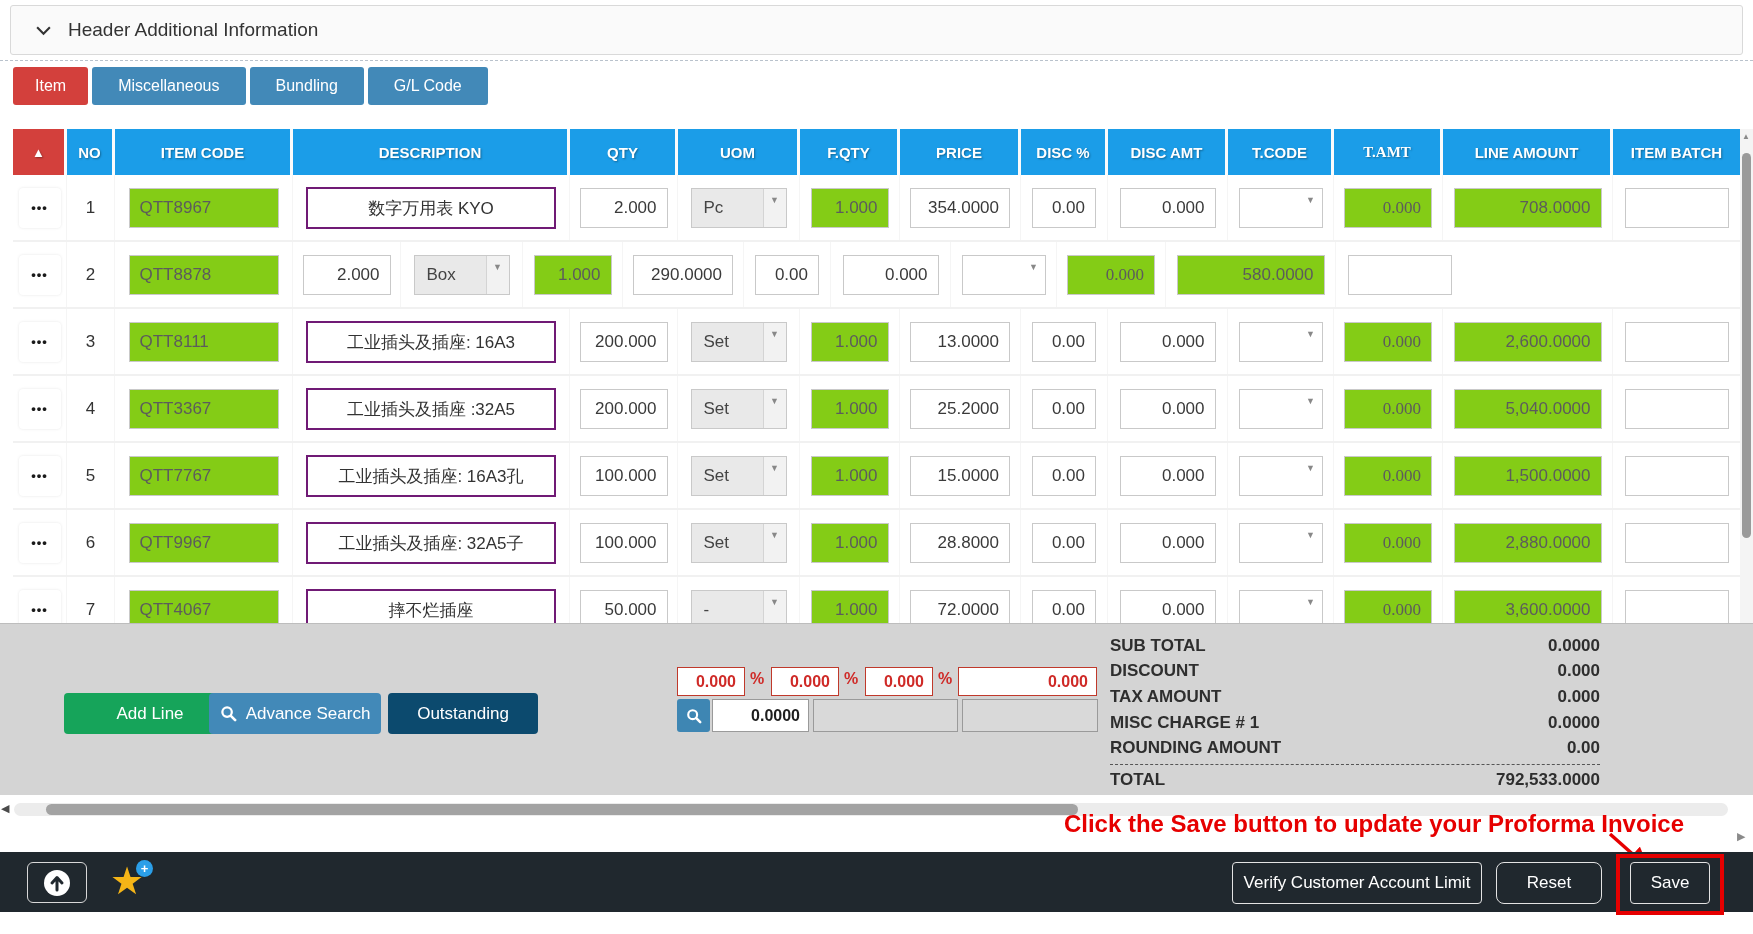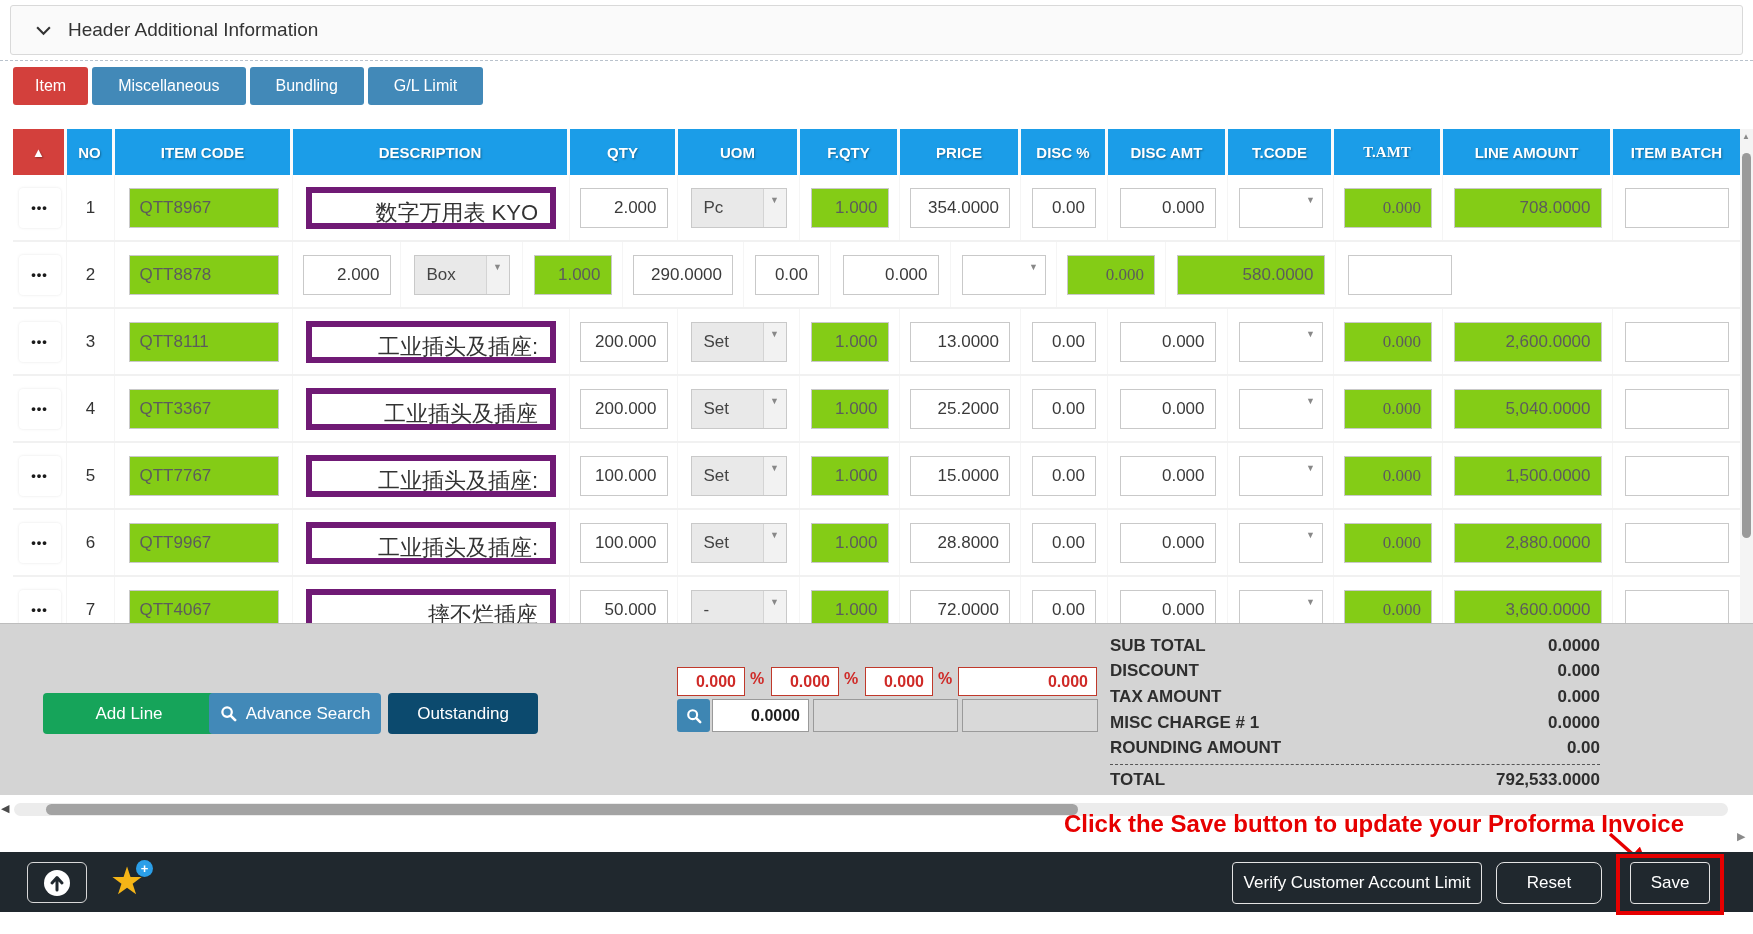--- a/index.html
+++ b/index.html
@@ -30,22 +30,22 @@
   .rows{position:absolute;left:13px;top:175px;width:1727px;height:448px;overflow:hidden;background:#fff;}
   .row{display:flex;height:65px;border-bottom:2px solid #f1f1f1;background:#fff;align-items:center;}
   .cell{box-sizing:border-box;display:flex;align-items:center;justify-content:center;height:100%;border-right:1px solid #f5f5f5;}
   .ell{width:42px;height:40px;background:#fff;border:none;border-radius:4px;display:flex;align-items:center;justify-content:center;
     color:#1a1a1a;font-weight:700;font-size:13px;letter-spacing:1px;cursor:pointer;box-shadow:0 0 3px rgba(0,0,0,.10);}
   .no{font-size:17px;color:#333;}
   .inp{height:40px;border:1px solid #c9c9c9;background:#fff;font-size:17px;color:#3a3a3a;box-sizing:border-box;font-family:inherit;padding:0 10px;}
   .inp.num{text-align:right;}
   .inp.dis{background:#84cc16;color:#5c5c5c;}
   .inp.code{width:150px;}
-  .desc{width:250px;height:42px;border:6px solid #701a75;background:#fff;overflow:hidden;padding:6px 12px;
-    box-sizing:border-box;font-size:22px;color:#333;line-height:28px;text-align:right;}
+  .desc{width:250px;height:42px;border:2px solid #701a75;background:#fff;overflow:hidden;padding:6px 12px;
+    box-sizing:border-box;font-size:17px;color:#333;line-height:28px;text-align:center;}
   .inp.qty{width:88px;}
   .inp.fqty{width:78px;}
   .inp.price{width:100px;}
   .inp.discpct{width:64px;}
   .inp.discamt{width:96px;}
   .inp.tamt{width:88px;}
   .inp.lineamt{width:148px;}
   .inp.batch{width:104px;}
   .sel{display:flex;height:40px;border:1px solid #c9c9c9;box-sizing:border-box;cursor:pointer;}
   .sel.gray{background:#e9e9e9;width:96px;}
@@ -56,21 +56,21 @@
 
   
   .vsb{position:absolute;right:0;top:129px;width:13px;height:494px;background:#f4f4f4;}
   .vsb .up{position:absolute;top:3px;left:2px;color:#8a8a8a;font-size:8px;}
   .vsb .thumb{position:absolute;left:2px;top:24px;width:9px;height:385px;background:#9a9a9a;border-radius:5px;cursor:pointer;}
 
   
   .panel{position:absolute;left:0;top:623px;width:1753px;height:172px;background:#d4d4d4;border-top:1px solid #bdbdbd;box-sizing:border-box;}
   .pbtn{position:absolute;height:41px;border:none;border-radius:4px;color:#fff;font-size:17px;cursor:pointer;
     display:flex;align-items:center;justify-content:center;font-family:inherit;gap:9px;}
-  .pbtn.addline{left:43px;top:69px;width:172px;background:#16a45a;}
+  .pbtn.addline{left:64px;top:69px;width:172px;background:#16a45a;}
   .pbtn.advsearch{left:209px;top:69px;width:172px;background:#4289b8;}
   .pbtn.outstanding{left:388px;top:69px;width:150px;background:#0c4a6e;}
   .redin{position:absolute;top:43px;height:29px;border:1px solid #c0392b;background:#fff;color:#cf2a27;font-weight:700;
     font-size:16px;text-align:right;padding:0 8px;box-sizing:border-box;font-family:inherit;}
   .pct{position:absolute;top:46px;color:#cf2a27;font-weight:700;font-size:16px;}
   .sbtn{position:absolute;left:677px;top:75px;width:33px;height:33px;background:#3e86b3;border:none;border-radius:3px;
     display:flex;align-items:center;justify-content:center;cursor:pointer;}
   .miscin{position:absolute;left:712px;top:75px;width:97px;height:33px;border:1px solid #9a9a9a;background:#fff;
     font-weight:700;font-size:16px;text-align:right;padding:0 8px;box-sizing:border-box;color:#1e1e1e;font-family:inherit;}
   .gin{position:absolute;top:75px;height:33px;background:#d9d9d9;border:1px solid #9a9a9a;box-sizing:border-box;}
@@ -116,21 +116,21 @@
         </svg>
     </span>
     <span class="hp-title">Header Additional Information</span>
   </div>
   <div class="dashed-sep"></div>
 
   <div class="tabs">
     <button class="tab active">Item</button>
     <button class="tab">Miscellaneous</button>
     <button class="tab">Bundling</button>
-    <button class="tab">G/L Limit</button>
+    <button class="tab">G/L Code</button>
   </div>
 
   <div class="table-header">
     <div class="th first w0">
         <span>▲</span>
       </div>
     <div class="th w1">NO</div>
     <div class="th w2">ITEM CODE</div>
     <div class="th w3">DESCRIPTION</div>
     <div class="th w4">QTY</div>

